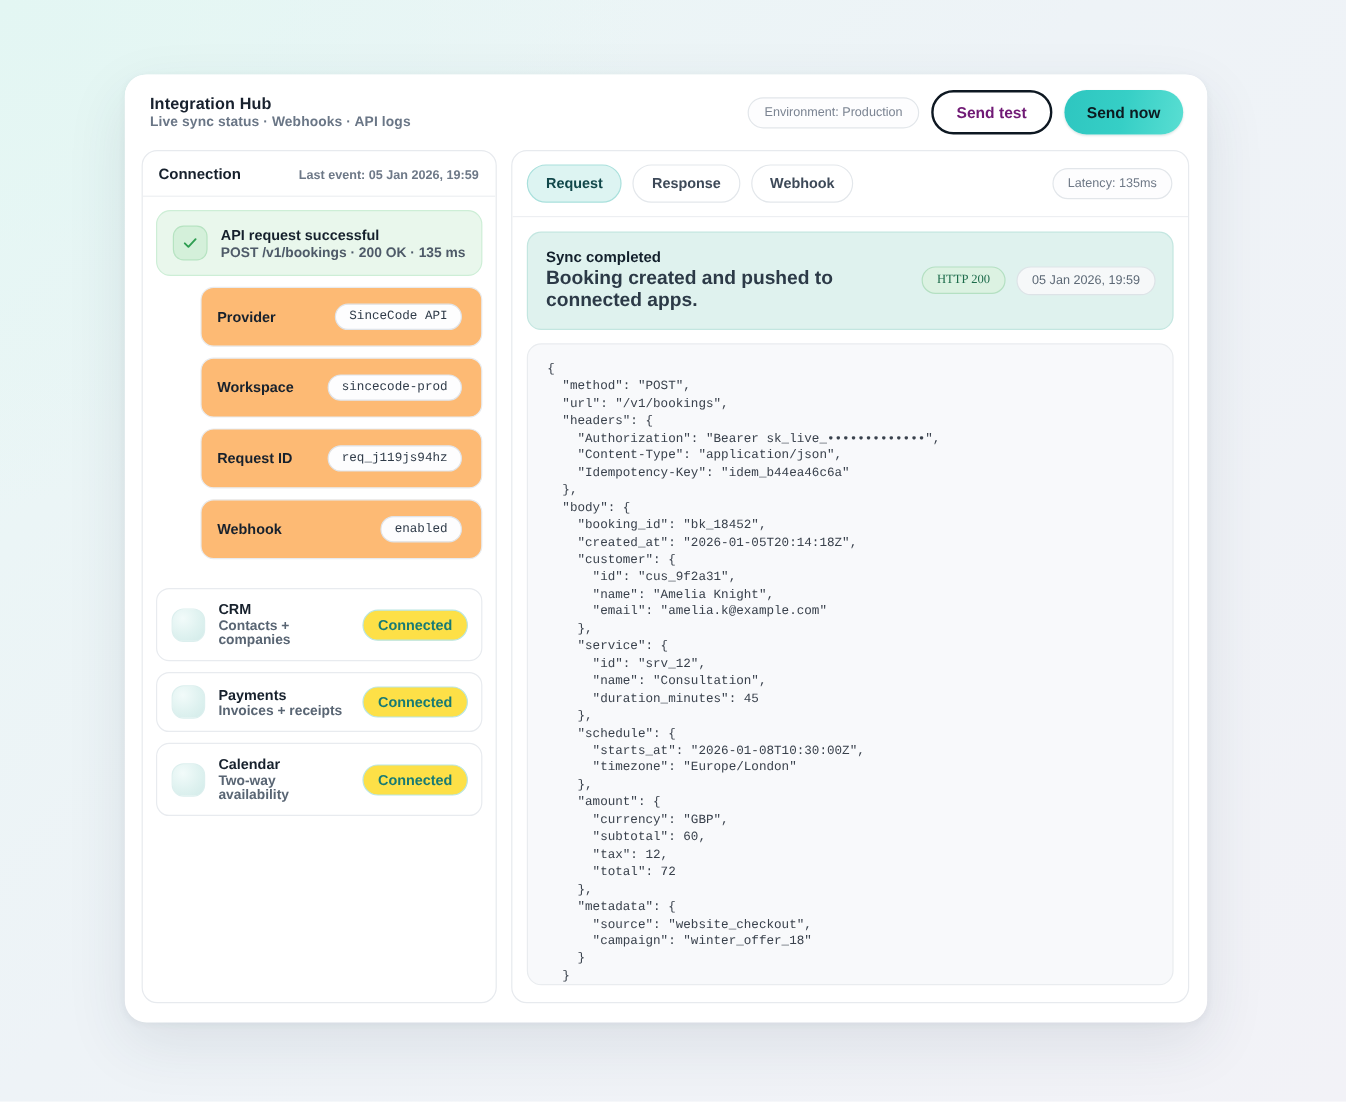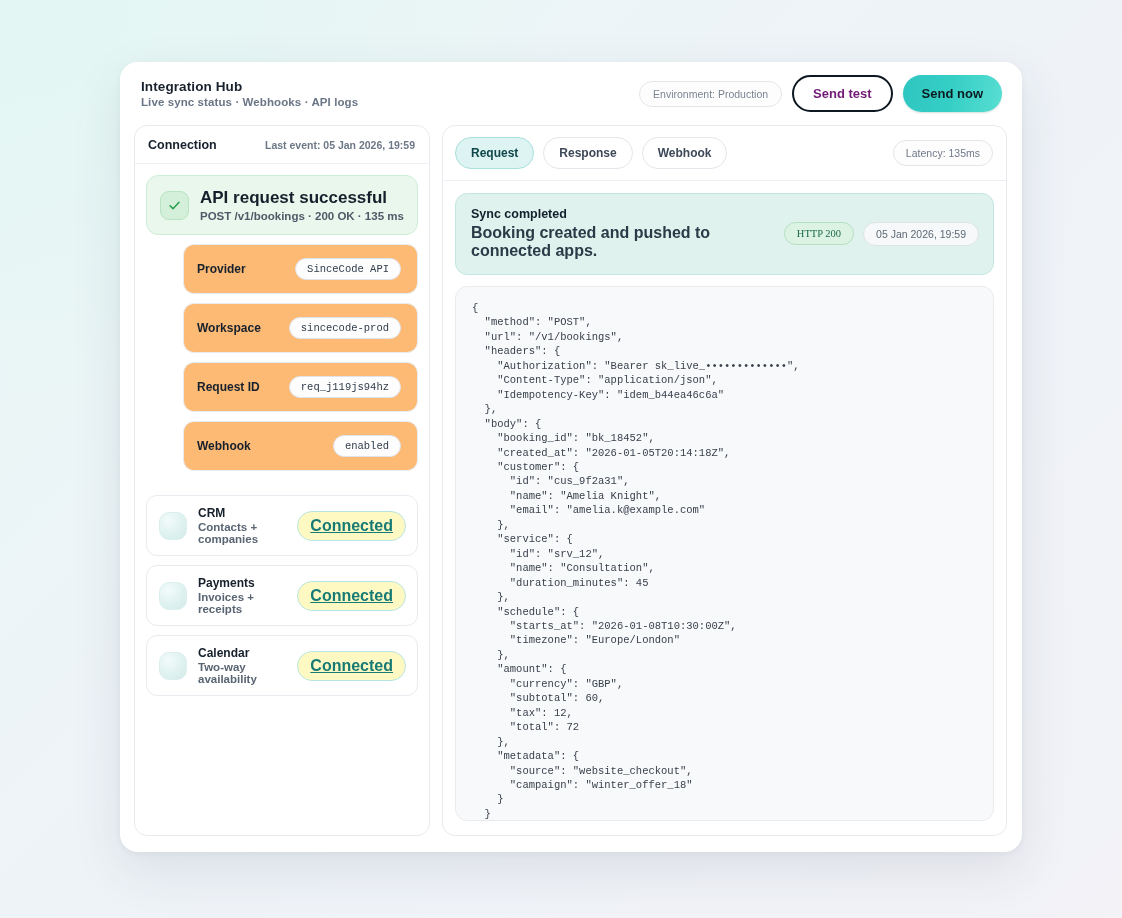--- a/index.html
+++ b/index.html
@@ -14,21 +14,21 @@
     background:
       radial-gradient(ellipse 900px 700px at 0% 0%, #e3f6f3 0%, rgba(227,246,243,0) 60%),
       linear-gradient(135deg, #e8f7f5 0%, #eef3f7 45%, #f2f2f7 100%);
     overflow: hidden;
     -webkit-font-smoothing: antialiased;
   }
 
   
   .window {
     position: absolute;
-    left: 120px;
+    left: 104px;
     top: 62px;
     width: 902px;
     height: 790px;
     background: #ffffff;
     border-radius: 18px;
     box-shadow: 0 18px 50px rgba(40,60,80,.10), 0 2px 6px rgba(40,60,80,.05);
     display: flex;
     flex-direction: column;
     overflow: hidden;
   }
@@ -143,21 +143,21 @@
   .check-badge {
     width: 29px; height: 29px;
     flex: 0 0 29px;
     border-radius: 9px;
     background: #d4f0da;
     border: 1px solid #b6e3c1;
     display: flex; align-items: center; justify-content: center;
   }
   .check-badge svg { display: block; }
   .status-text { display: flex; flex-direction: column; gap: 2px; }
-  .status-title { font-size: 17px; font-weight: bold; color: #15202c; }
+  .status-title { font-size: 12px; font-weight: bold; color: #15202c; }
   .status-sub { font-size: 11.5px; font-weight: bold; color: #4e5a68; }
 
   .kv-row {
     display: flex;
     align-items: center;
     justify-content: space-between;
     background: #fdba74;
     border: 1px solid #e8ebef;
     border-radius: 11px;
     padding: 13px 16px 13px 13px;
@@ -191,29 +191,28 @@
     width: 28px; height: 28px;
     flex: 0 0 28px;
     border-radius: 10px;
     background: radial-gradient(circle at 32% 28%, #f2fbfa 0%, #dff2f0 55%, #d2ebe9 100%);
     border: 1px solid #dcefee;
   }
   .app-text { display: flex; flex-direction: column; gap: 1px; flex: 1; }
   .app-name { font-size: 12px; font-weight: bold; color: #16202c; }
   .app-desc { font-size: 11.5px; font-weight: bold; color: #596573; }
   .connected-chip {
-    font-size: 16px;
+    font-size: 12px;
     font-weight: bold;
     color: #177a74;
-    background: #fef9c3;
+    background: #fde047;
     border: 1px solid #b9e5e1;
     border-radius: 999px;
     padding: 5px 12px;
     white-space: nowrap;
-    text-decoration: underline;
   }
 
   
   .right-panel {
     flex: 1;
     background: #ffffff;
     border: 1px solid #e7eaee;
     border-radius: 13px;
     display: flex;
     flex-direction: column;

